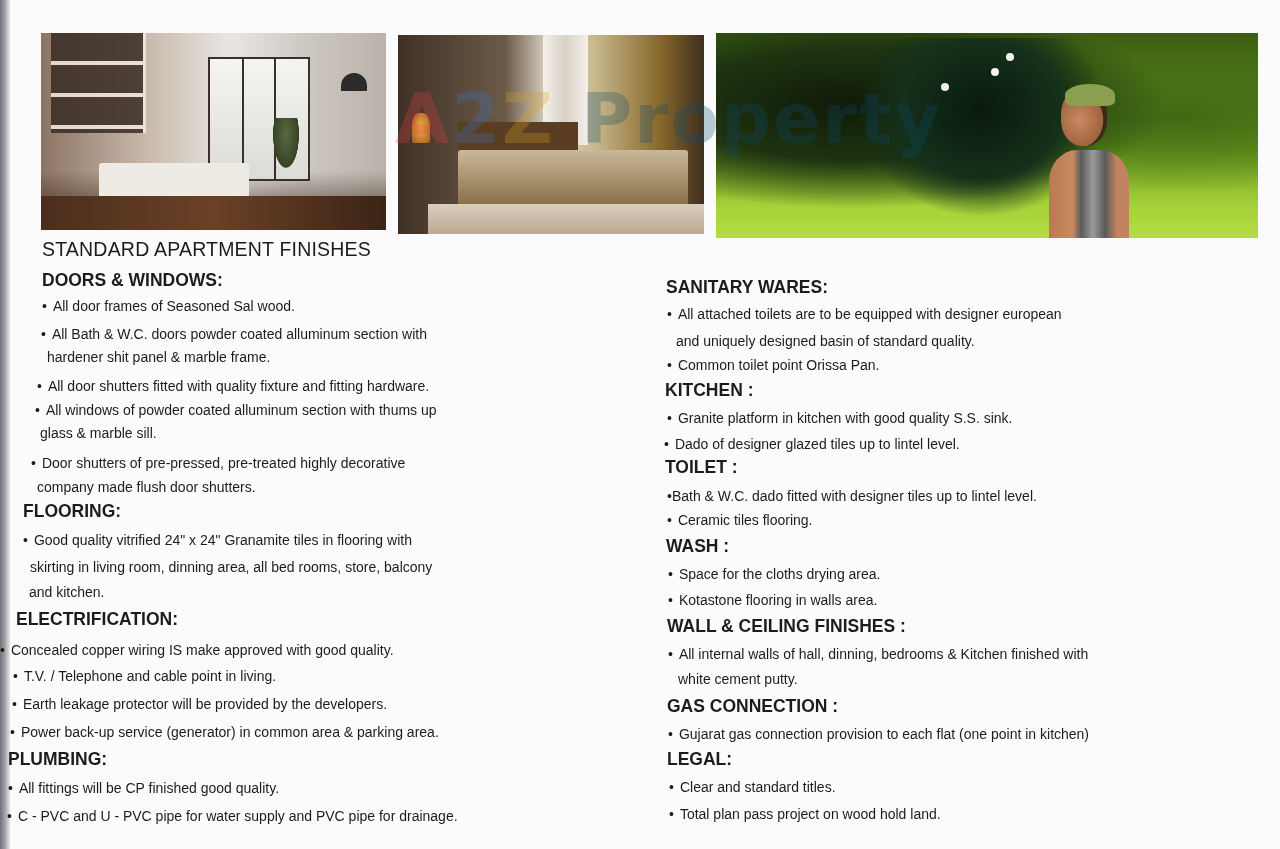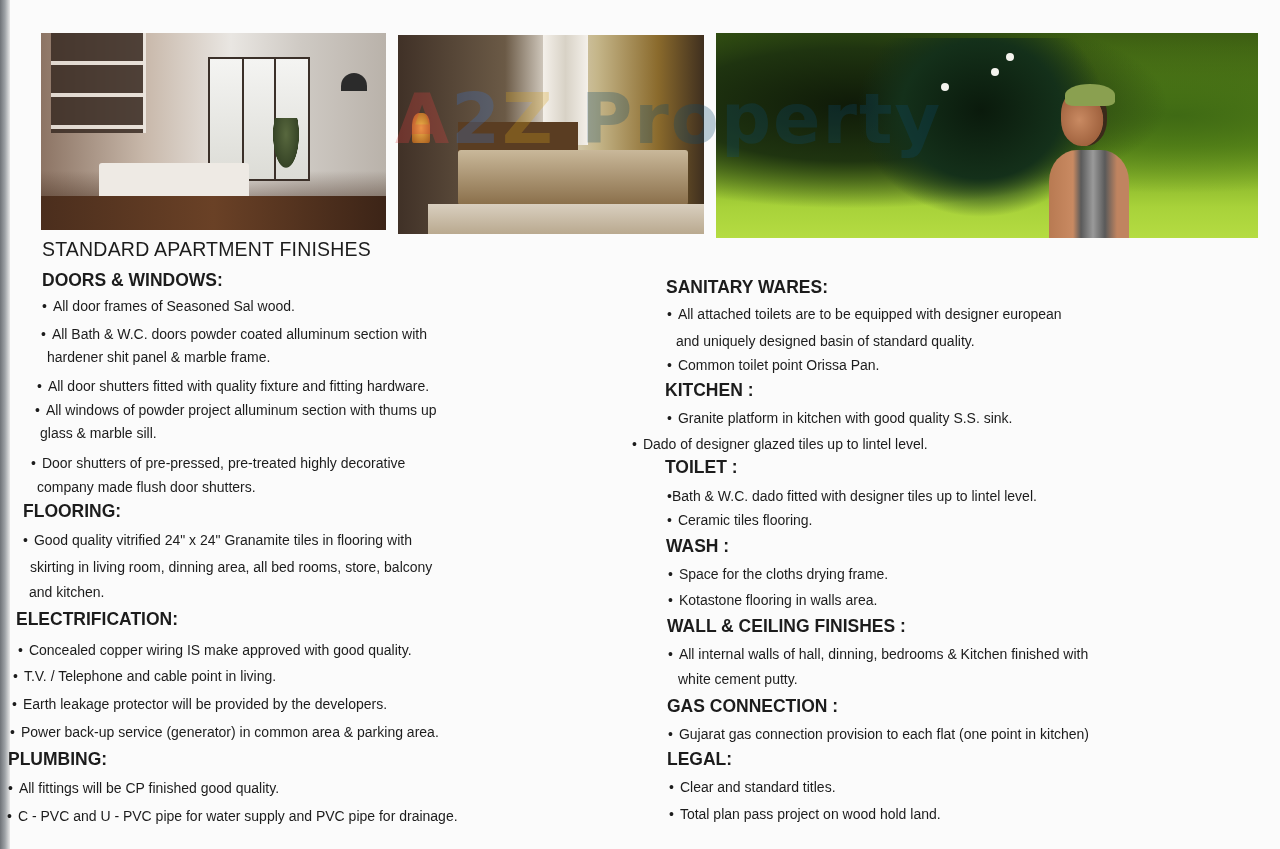--- a/index.html
+++ b/index.html
@@ -163,55 +163,55 @@
   <span class="w1">A</span><span class="w2">2</span><span class="w3">Z </span><span class="w4">Property</span>
 </div>
 
 <div class="doc-title">STANDARD APARTMENT FINISHES</div>
 
 <div class="line head" style="left:42px;top:270px">DOORS &amp; WINDOWS:</div>
 <div class="line bul" style="left:42px;top:296px">All door frames of Seasoned Sal wood.</div>
 <div class="line bul" style="left:41px;top:324px">All Bath &amp; W.C. doors powder coated alluminum  section with</div>
 <div class="line" style="left:47px;top:347px">hardener shit panel &amp; marble frame.</div>
 <div class="line bul" style="left:37px;top:376px">All door shutters fitted with quality fixture and fitting hardware.</div>
-<div class="line bul" style="left:35px;top:400px">All windows of powder project alluminum section with thums up</div>
+<div class="line bul" style="left:35px;top:400px">All windows of powder coated alluminum section with thums up</div>
 <div class="line" style="left:40px;top:423px">glass &amp; marble sill.</div>
 <div class="line bul" style="left:31px;top:453px">Door shutters of pre-pressed, pre-treated highly  decorative</div>
 <div class="line" style="left:37px;top:477px">company made flush door shutters.</div>
 
 <div class="line head" style="left:23px;top:501px">FLOORING:</div>
 <div class="line bul" style="left:23px;top:530px">Good quality vitrified 24" x 24" Granamite tiles in flooring with</div>
 <div class="line" style="left:30px;top:557px">skirting in living room, dinning area, all bed rooms, store, balcony</div>
 <div class="line" style="left:29px;top:582px">and kitchen.</div>
 
 <div class="line head" style="left:16px;top:609px">ELECTRIFICATION:</div>
-<div class="line bul" style="left:18px;top:640px">Concealed copper wiring IS make approved with good quality.</div>
+<div class="line bul" style="left:0;top:640px">Concealed copper wiring IS make approved with good quality.</div>
 <div class="line bul" style="left:13px;top:666px">T.V. / Telephone and cable point in living.</div>
 <div class="line bul" style="left:12px;top:694px">Earth leakage protector will be provided by the developers.</div>
 <div class="line bul" style="left:10px;top:722px">Power back-up service (generator)  in common area &amp; parking area.</div>
 
 <div class="line head" style="left:8px;top:749px">PLUMBING:</div>
 <div class="line bul" style="left:8px;top:778px">All fittings will be CP finished good quality.</div>
 <div class="line bul" style="left:7px;top:806px">C - PVC and U - PVC pipe for water supply and  PVC pipe for drainage.</div>
 
 <div class="line head" style="left:666px;top:277px">SANITARY WARES:</div>
 <div class="line bul" style="left:667px;top:304px">All attached toilets are to be equipped with designer european</div>
 <div class="line" style="left:676px;top:331px">and uniquely designed basin of standard quality.</div>
 <div class="line bul" style="left:667px;top:355px">Common toilet point Orissa Pan.</div>
 
 <div class="line head" style="left:665px;top:380px">KITCHEN :</div>
 <div class="line bul" style="left:667px;top:408px">Granite platform in kitchen with good quality S.S. sink.</div>
-<div class="line bul" style="left:632px;top:434px">Dado of designer glazed tiles up to lintel level.</div>
+<div class="line bul" style="left:664px;top:434px">Dado of designer glazed tiles up to lintel level.</div>
 
 <div class="line head" style="left:665px;top:457px">TOILET :</div>
 <div class="line" style="left:667px;top:486px">•<span>Bath &amp; W.C. dado fitted with designer tiles up to lintel   level.</span></div>
 <div class="line bul" style="left:667px;top:510px">Ceramic tiles flooring.</div>
 
 <div class="line head" style="left:666px;top:536px">WASH :</div>
-<div class="line bul" style="left:668px;top:564px">Space for the cloths drying frame.</div>
+<div class="line bul" style="left:668px;top:564px">Space for the cloths drying area.</div>
 <div class="line bul" style="left:668px;top:590px">Kotastone flooring in walls area.</div>
 
 <div class="line head" style="left:667px;top:616px">WALL &amp; CEILING FINISHES :</div>
 <div class="line bul" style="left:668px;top:644px">All internal walls of hall, dinning, bedrooms &amp; Kitchen finished with</div>
 <div class="line" style="left:678px;top:669px">white cement putty.</div>
 
 <div class="line head" style="left:667px;top:696px">GAS CONNECTION :</div>
 <div class="line bul" style="left:668px;top:724px">Gujarat gas connection provision to each flat (one point in kitchen)</div>
 
 <div class="line head" style="left:667px;top:749px">LEGAL:</div>

